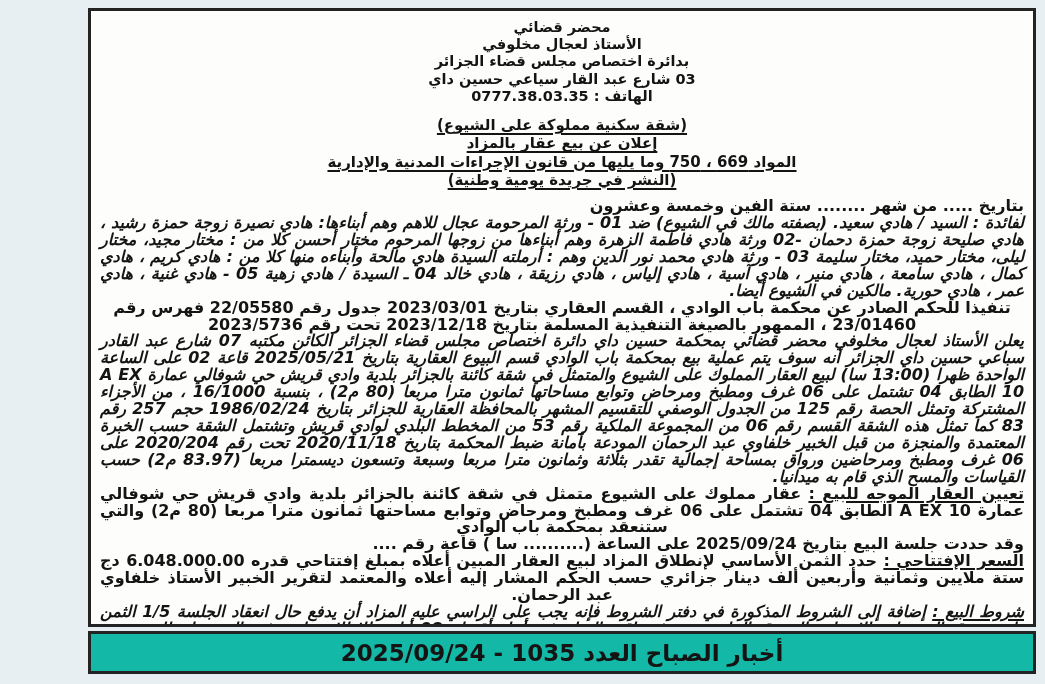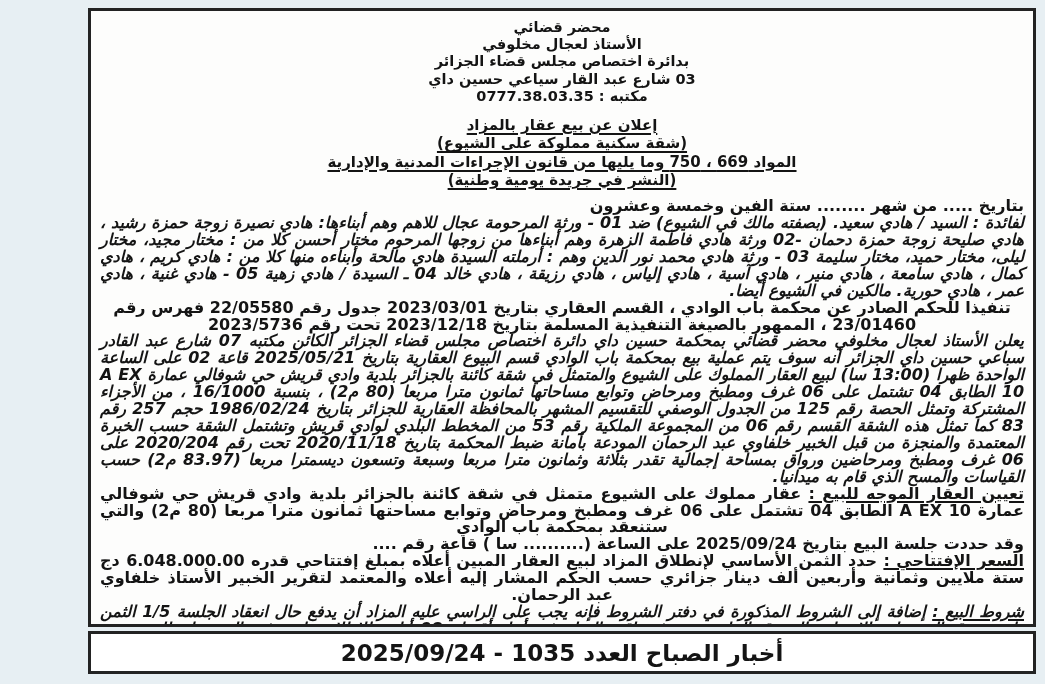--- a/index.html
+++ b/index.html
@@ -50,21 +50,21 @@
   .p-just{text-align:justify;text-align-last:right;font-style:italic;}
   .p-just-lastcenter{text-align:justify;text-align-last:center;}
   .lead{
     text-decoration:underline;
     text-decoration-thickness:1.5px;
     text-underline-offset:2px;
   }
   .banner{
     position:absolute;left:88px;top:631px;
     width:948px;height:43px;
-    background:#ffffff;
+    background:#14b8a6;
     border:3px solid #232323;
     box-sizing:border-box;
     direction:rtl;
     display:flex;align-items:center;justify-content:center;
   }
   .banner-text{
     font-weight:bold;
     font-size:23px;
     letter-spacing:0.5px;
   }
@@ -72,26 +72,26 @@
 </head>
 <body>
 
 <div class="doc">
 
   <div class="office-header">
     <div>محضر قضائي</div>
     <div>الأستاذ لعجال مخلوفي</div>
     <div>بدائرة اختصاص مجلس قضاء الجزائر</div>
     <div>03 شارع عبد القار سياعي حسين داي</div>
-    <div>مكتبه : 0777.38.03.35</div>
+    <div>الهاتف : 0777.38.03.35</div>
   </div>
 
   <div class="title-block">
+    <div class="t-line">(شقة سكنية مملوكة على الشيوع)</div>
     <div class="t-line">إعلان عن بيع عقار بالمزاد</div>
-    <div class="t-line">(شقة سكنية مملوكة على الشيوع)</div>
     <div class="t-line">المواد 669 ، 750 وما يليها من قانون الإجراءات المدنية والإدارية</div>
     <div class="t-line">(النشر في جريدة يومية وطنية)</div>
   </div>
 
   <div class="body-block">
     <div class="p-right">بتاريخ ..... من شهر ........ ستة الفين وخمسة وعشرون</div>
     <div class="p-just">لفائدة : السيد / هادي سعيد. (بصفته مالك في الشيوع) ضد 01 - ورثة المرحومة عجال للاهم وهم أبناءها: هادي نصيرة زوجة حمزة رشيد ، هادي صليحة زوجة حمزة دحمان -02 ورثة هادي فاطمة الزهرة وهم أبناءها من زوجها المرحوم مختار أحسن كلا من : مختار مجيد، مختار ليلى، مختار حميد، مختار سليمة 03 - ورثة هادي محمد نور الدين وهم : أرملته السيدة هادي مالحة وأبناءه منها كلا من : هادي كريم ، هادي كمال ، هادي سامعة ، هادي منير ، هادي آسية ، هادي إلياس ، هادي رزيقة ، هادي خالد 04 ـ السيدة / هادي زهية 05 - هادي غنية ، هادي عمر ، هادي حورية. مالكين في الشيوع أيضا.</div>
     <div class="p-center">تنفيذا للحكم الصادر عن محكمة باب الوادي ، القسم العقاري بتاريخ 2023/03/01 جدول رقم 22/05580 فهرس رقم</div>
     <div class="p-center">23/01460 ، الممهور بالصيغة التنفيذية المسلمة بتاريخ 2023/12/18 تحت رقم 2023/5736</div>
     <div class="p-just">يعلن الأستاذ لعجال مخلوفي محضر قضائي بمحكمة حسين داي دائرة اختصاص مجلس قضاء الجزائر الكائن مكتبه 07 شارع عبد القادر سباعي حسين داي الجزائر أنه سوف يتم عملية بيع بمحكمة باب الوادي قسم البيوع العقارية بتاريخ 2025/05/21 قاعة 02 على الساعة الواحدة ظهرا (13:00 سا) لبيع العقار المملوك على الشيوع والمتمثل في شقة كائنة بالجزائر بلدية وادي قريش حي شوفالي عمارة A EX 10 الطابق 04 تشتمل على 06 غرف ومطبخ ومرحاض وتوابع مساحاتها ثمانون مترا مربعا (80 م2) ، بنسبة 16/1000 ، من الأجزاء المشتركة وتمثل الحصة رقم 125 من الجدول الوصفي للتقسيم المشهر بالمحافظة العقارية للجزائر بتاريخ 1986/02/24 حجم 257 رقم 83 كما تمثل هذه الشقة القسم رقم 06 من المجموعة الملكية رقم 53 من المخطط البلدي لوادي قريش وتشتمل الشقة حسب الخبرة المعتمدة والمنجزة من قبل الخبير خلفاوي عبد الرحمان المودعة بأمانة ضبط المحكمة بتاريخ 2020/11/18 تحت رقم 2020/204 على 06 غرف ومطبخ ومرحاضين ورواق بمساحة إجمالية تقدر بثلاثة وثمانون مترا مربعا وسبعة وتسعون ديسمترا مربعا (83.97 م2) حسب القياسات والمسح الذي قام به ميدانيا.</div>

